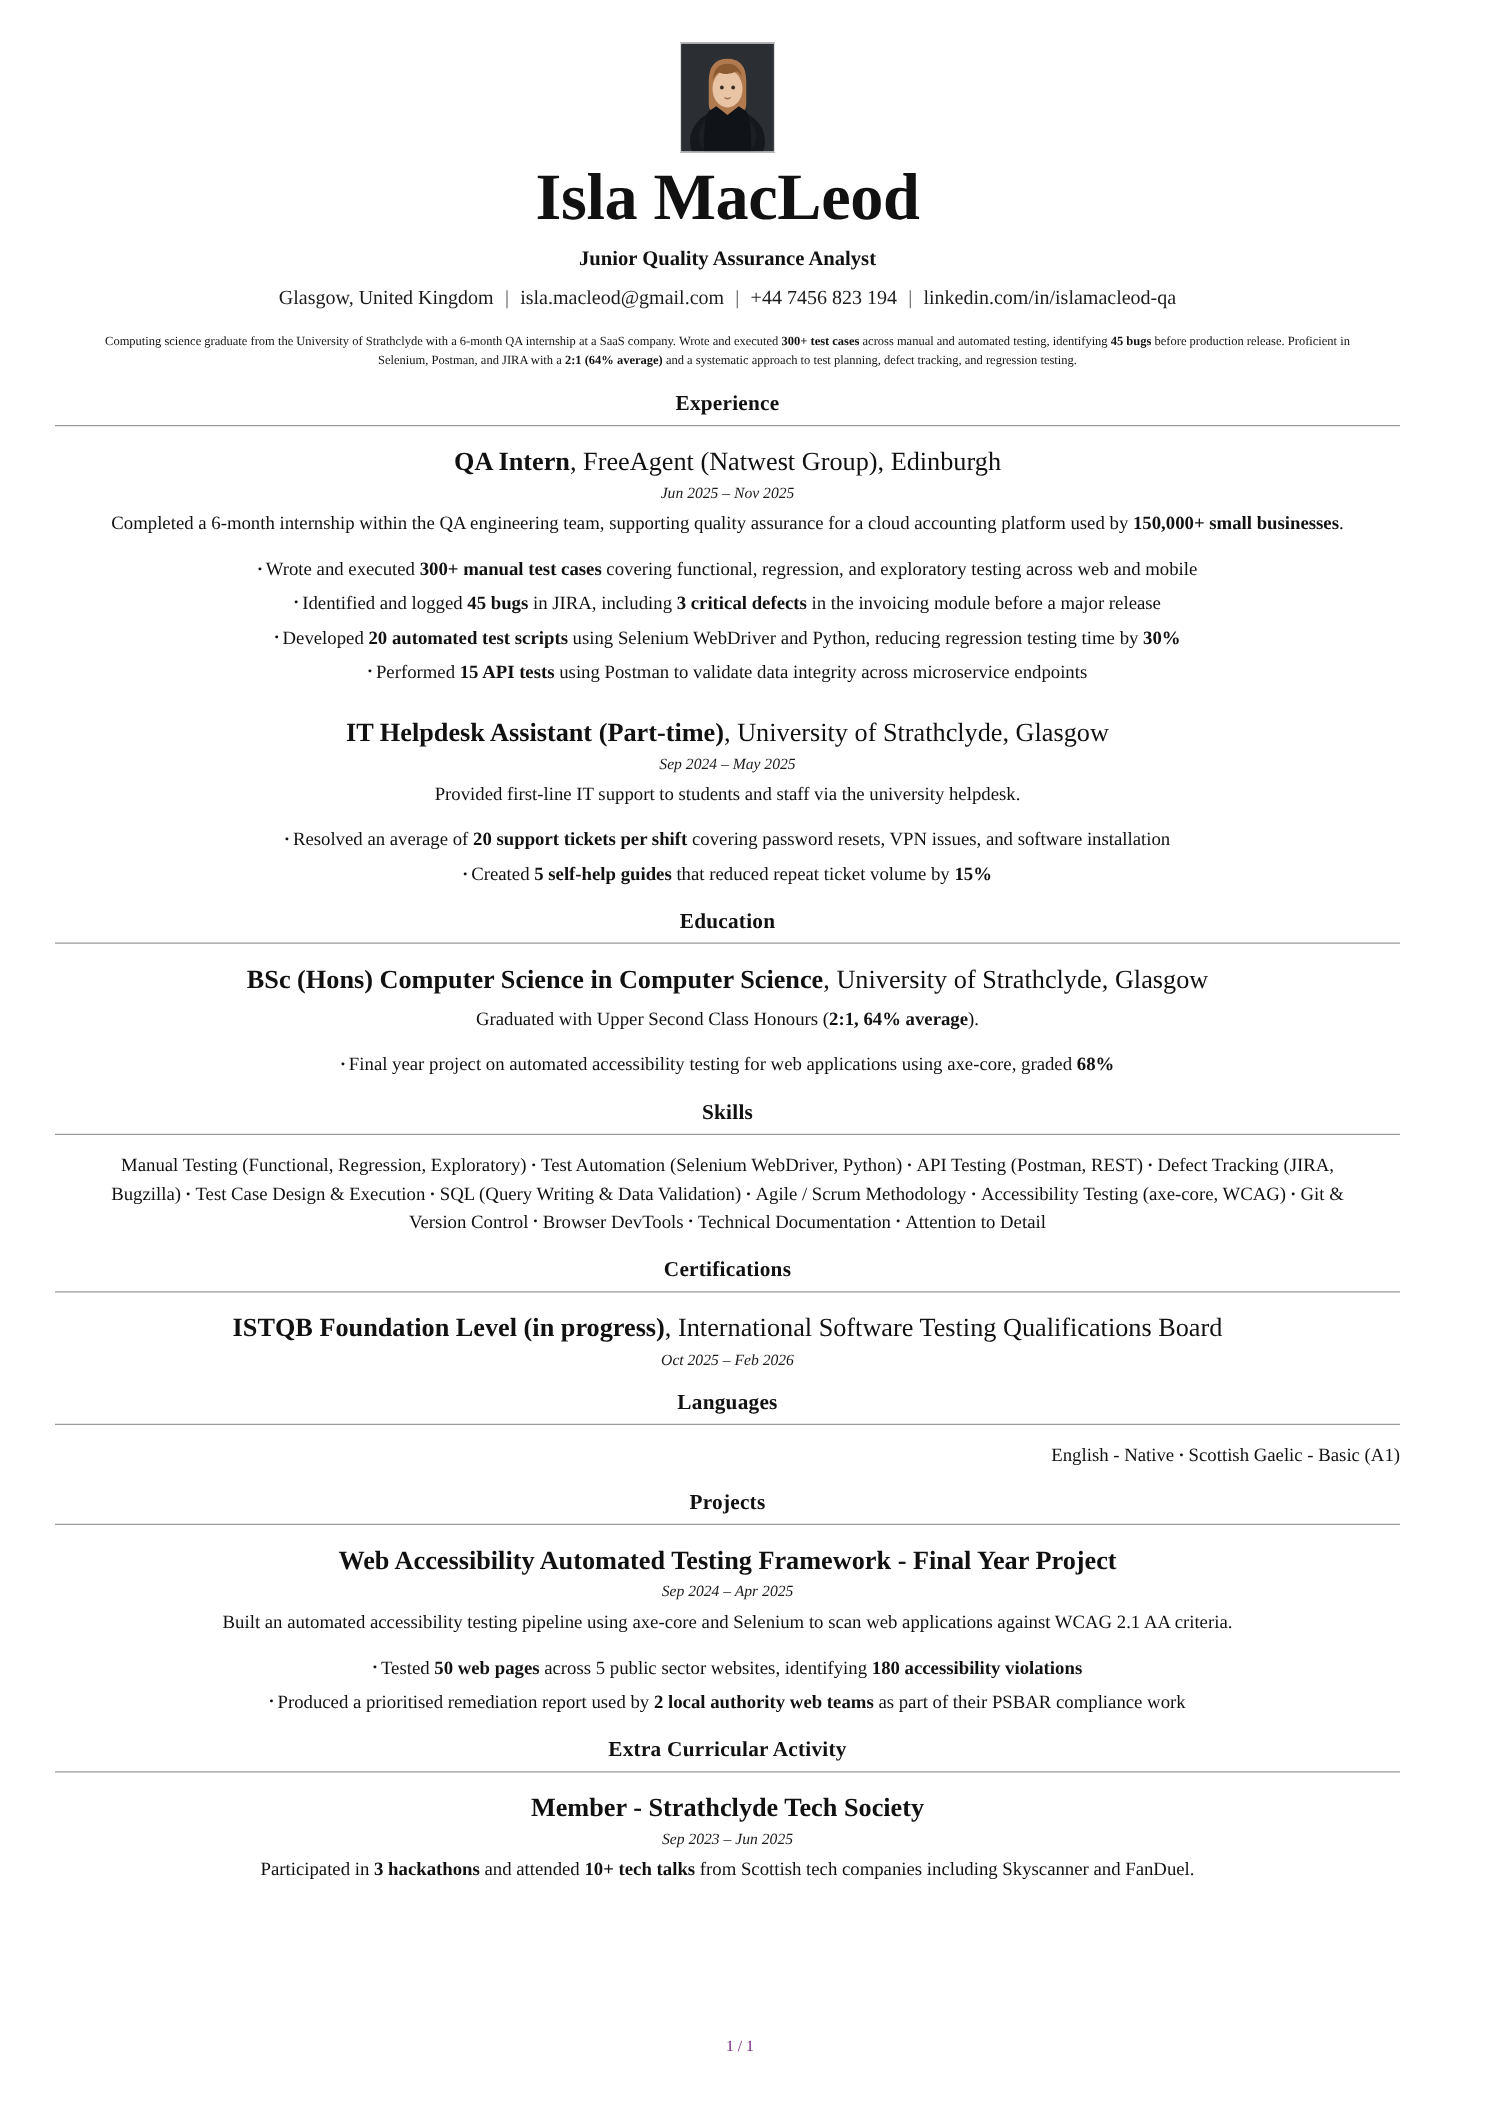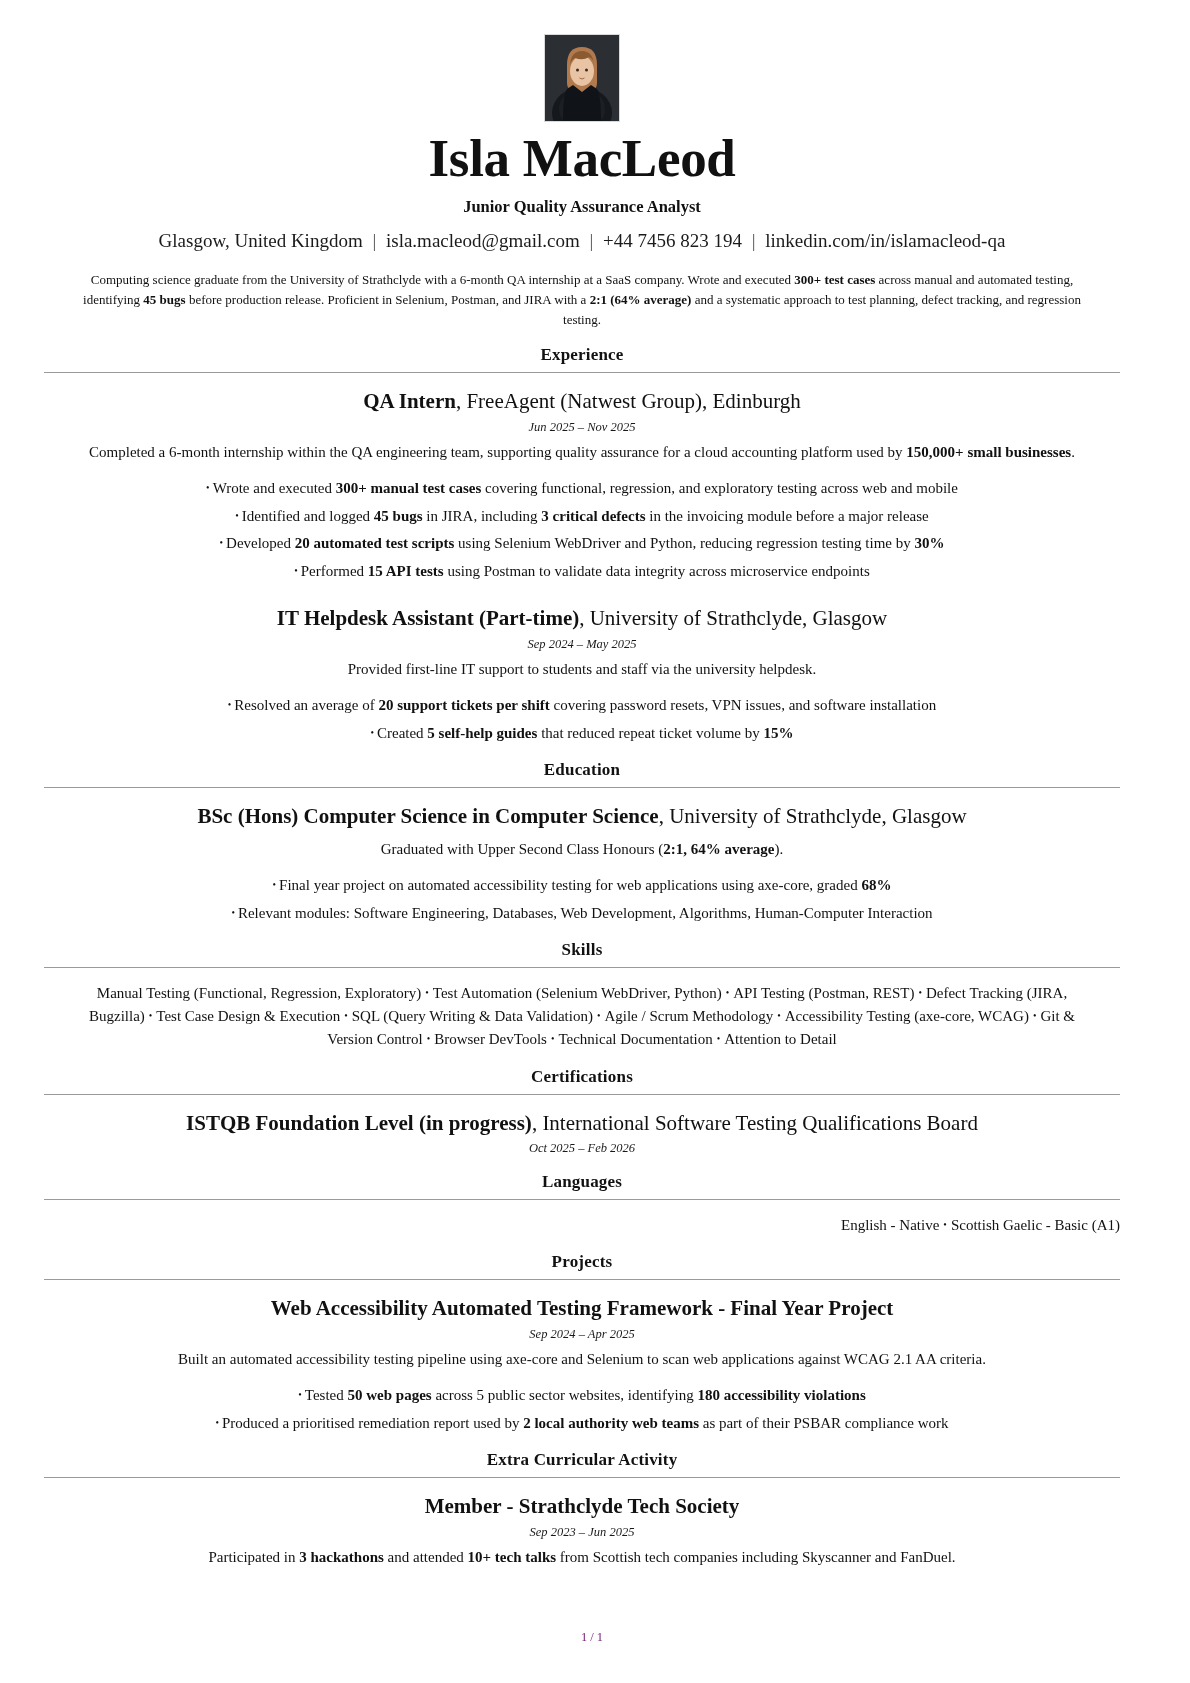--- a/index.html
+++ b/index.html
@@ -41,28 +41,28 @@
     letter-spacing: -0.3px;
     line-height: 1.08;
     margin: 6px 0 2px 0;
   }
   .headline {
     font-size: 16.5px;
     font-weight: bold;
     margin: 10px 0 0 0;
   }
   .contact {
-    font-size: 19px;
+    font-size: 16px;
     margin: 13px 0 0 0;
     color: #1b1b1b;
   }
   .contact .sep { padding: 0 5px; color: #555; }
 
   .summary {
-    font-size: 13px;
+    font-size: 10px;
     line-height: 1.52;
     text-align: center;
     margin: 18px auto 0 auto;
     width: 1014px;
   }
 
   
   .section { margin-top: 16px; }
   .section-title {
     text-align: center;
@@ -212,21 +212,20 @@
         </div>
       </div>
       <div class="section">
         <div class="section-title">Education</div>
         <div class="rule"></div>
         <div class="entry">
           <div class="entry-title"><span style="font-weight: bold;">BSc (Hons) Computer Science in Computer Science</span><span>, University of Strathclyde, Glasgow</span></div>
           <div class="entry-desc"><span>Graduated with Upper Second Class Honours (</span><span style="font-weight: bold;">2:1, 64% average</span><span>).</span></div>
           <ul class="bullets">
             <li><span class="dot">•</span><span>Final year project on automated accessibility testing for web applications using axe-core, graded </span><span style="font-weight: bold;">68%</span></li>
-            <li><span class="dot">•</span><span>Relevant modules: Software Engineering, Databases, Web Development, Algorithms, Human-Computer Interaction</span></li>
           </ul>
         </div>
       </div>
       <div class="section">
         <div class="section-title">Skills</div>
         <div class="rule"></div>
         <div class="inline-list"><span>Manual Testing (Functional, Regression, Exploratory)</span><span class="dot">•</span><span>Test Automation (Selenium WebDriver, Python)</span><span class="dot">•</span><span>API Testing (Postman, REST)</span><span class="dot">•</span><span>Defect Tracking (JIRA, Bugzilla)</span><span class="dot">•</span><span>Test Case Design &amp; Execution</span><span class="dot">•</span><span>SQL (Query Writing &amp; Data Validation)</span><span class="dot">•</span><span>Agile / Scrum Methodology</span><span class="dot">•</span><span>Accessibility Testing (axe-core, WCAG)</span><span class="dot">•</span><span>Git &amp; Version Control</span><span class="dot">•</span><span>Browser DevTools</span><span class="dot">•</span><span>Technical Documentation</span><span class="dot">•</span><span>Attention to Detail</span></div>
       </div>
       <div class="section">
         <div class="section-title">Certifications</div>

